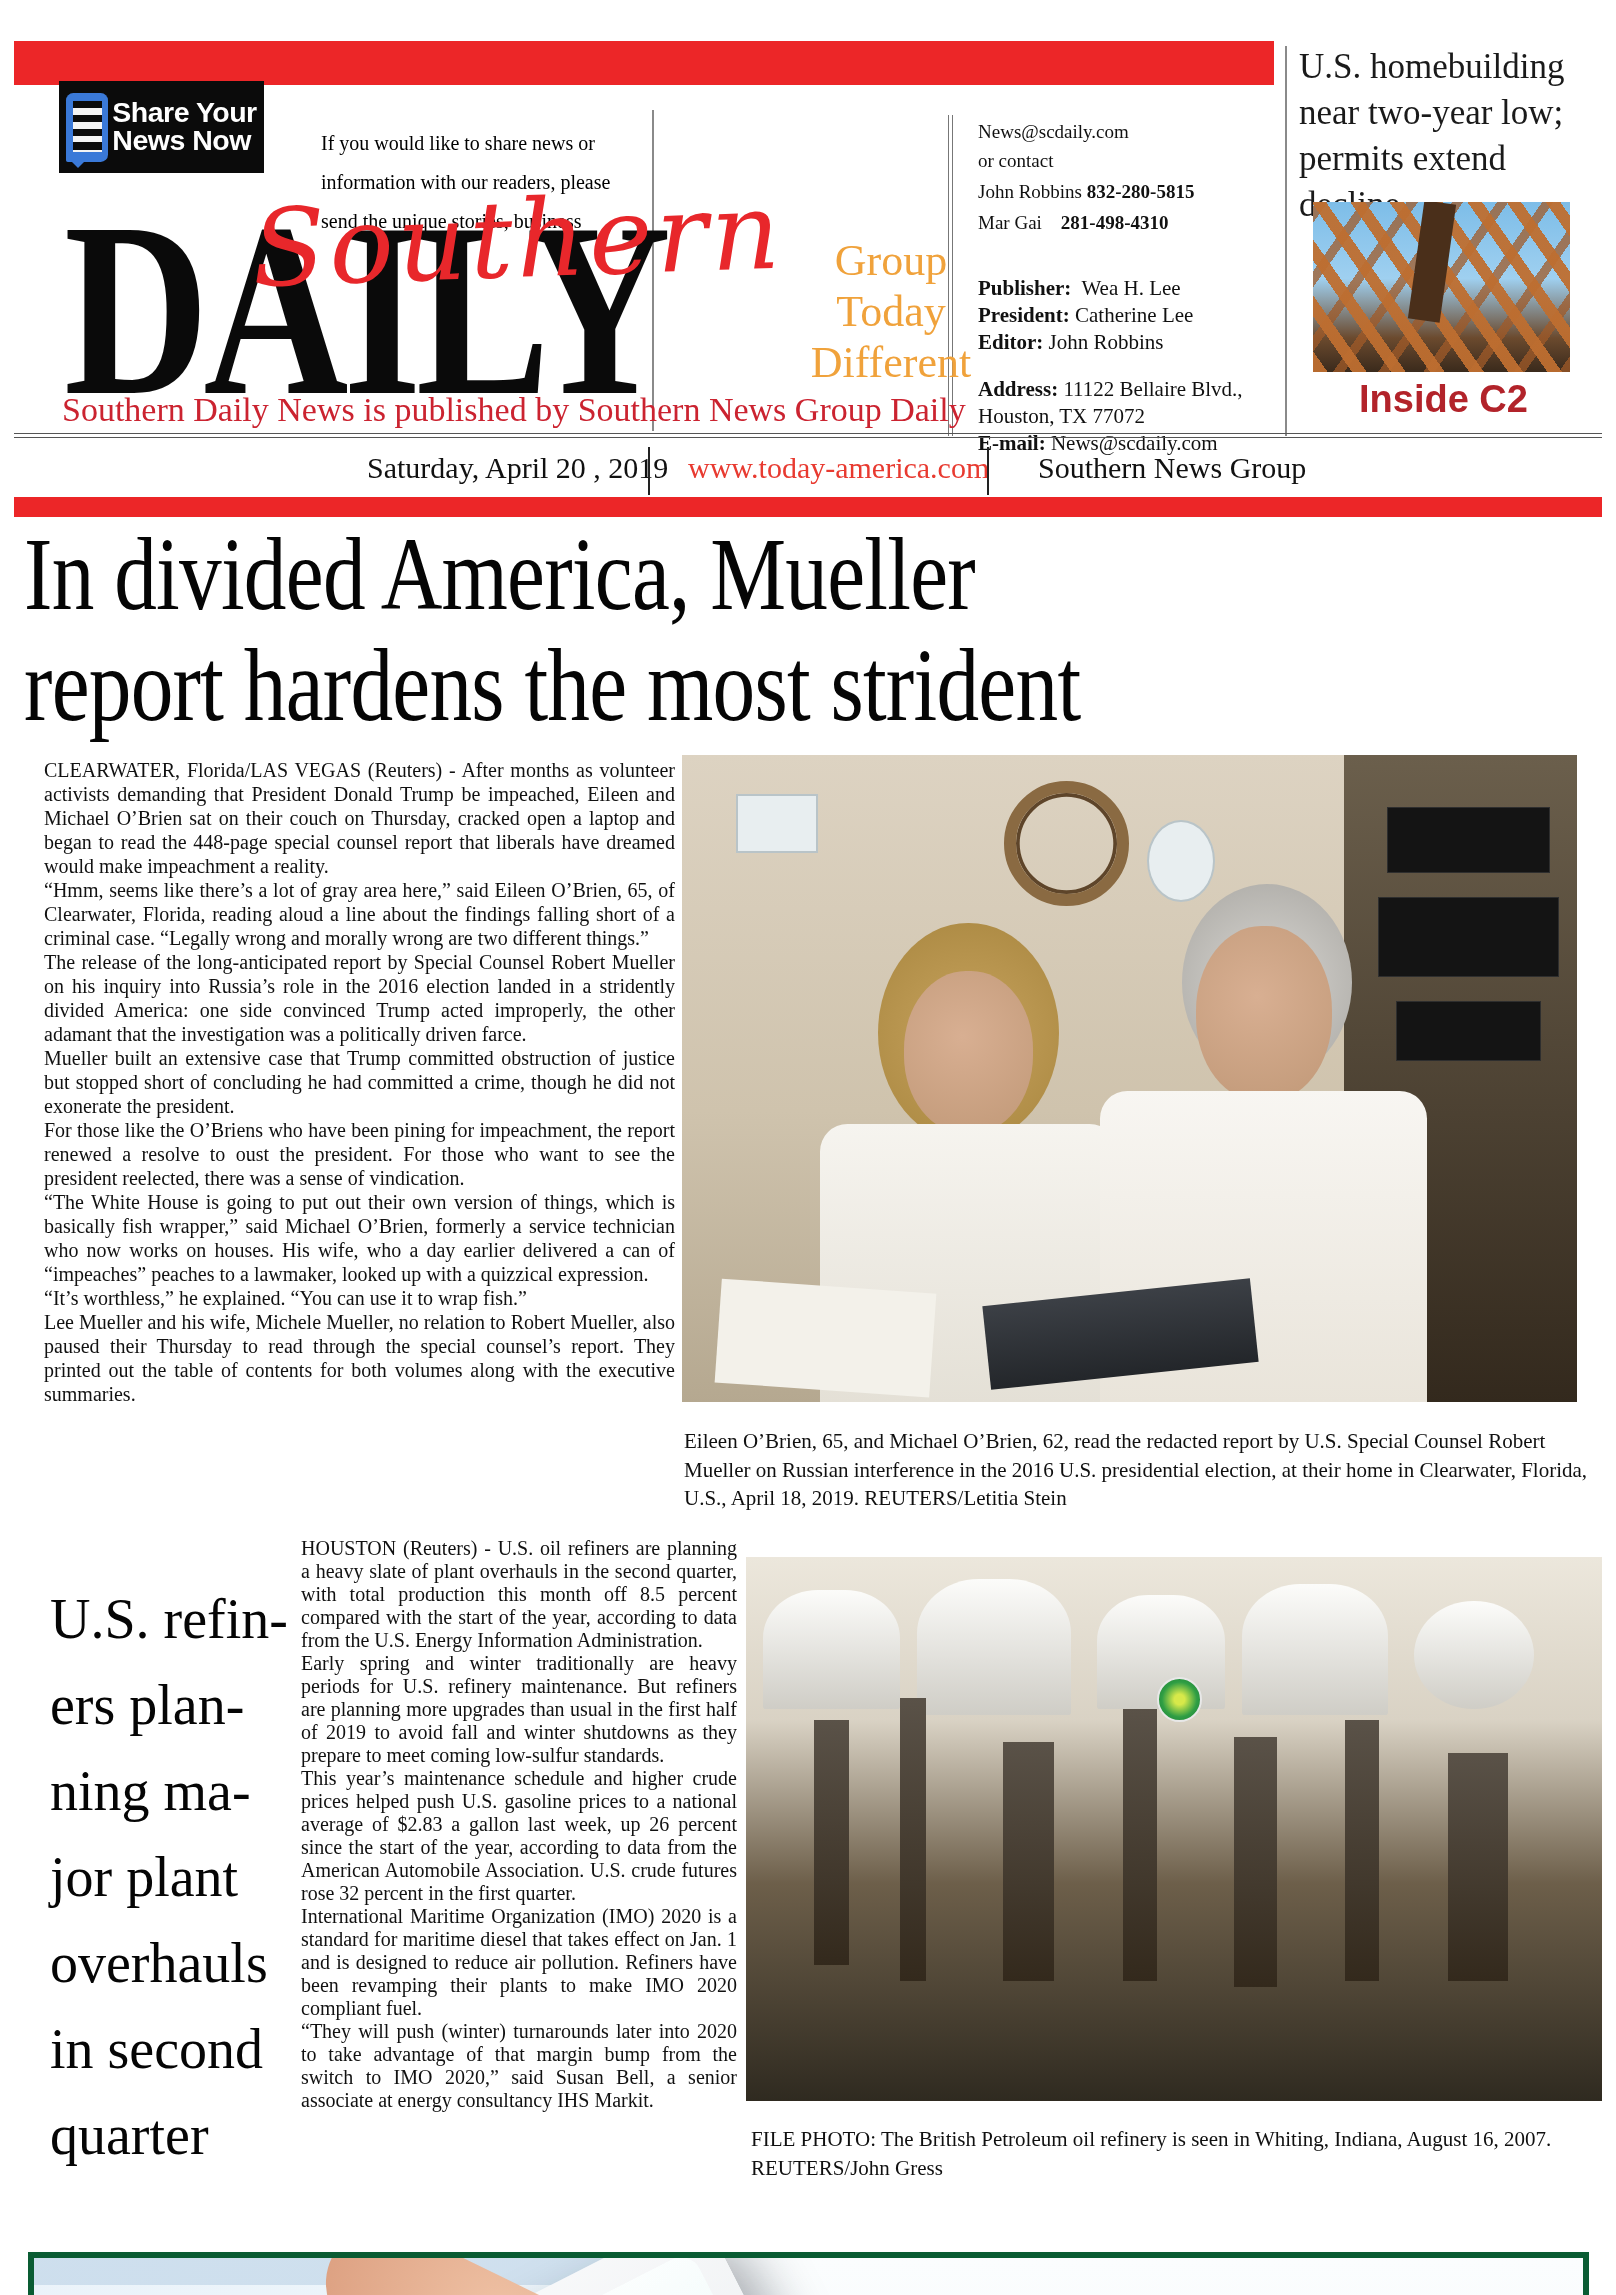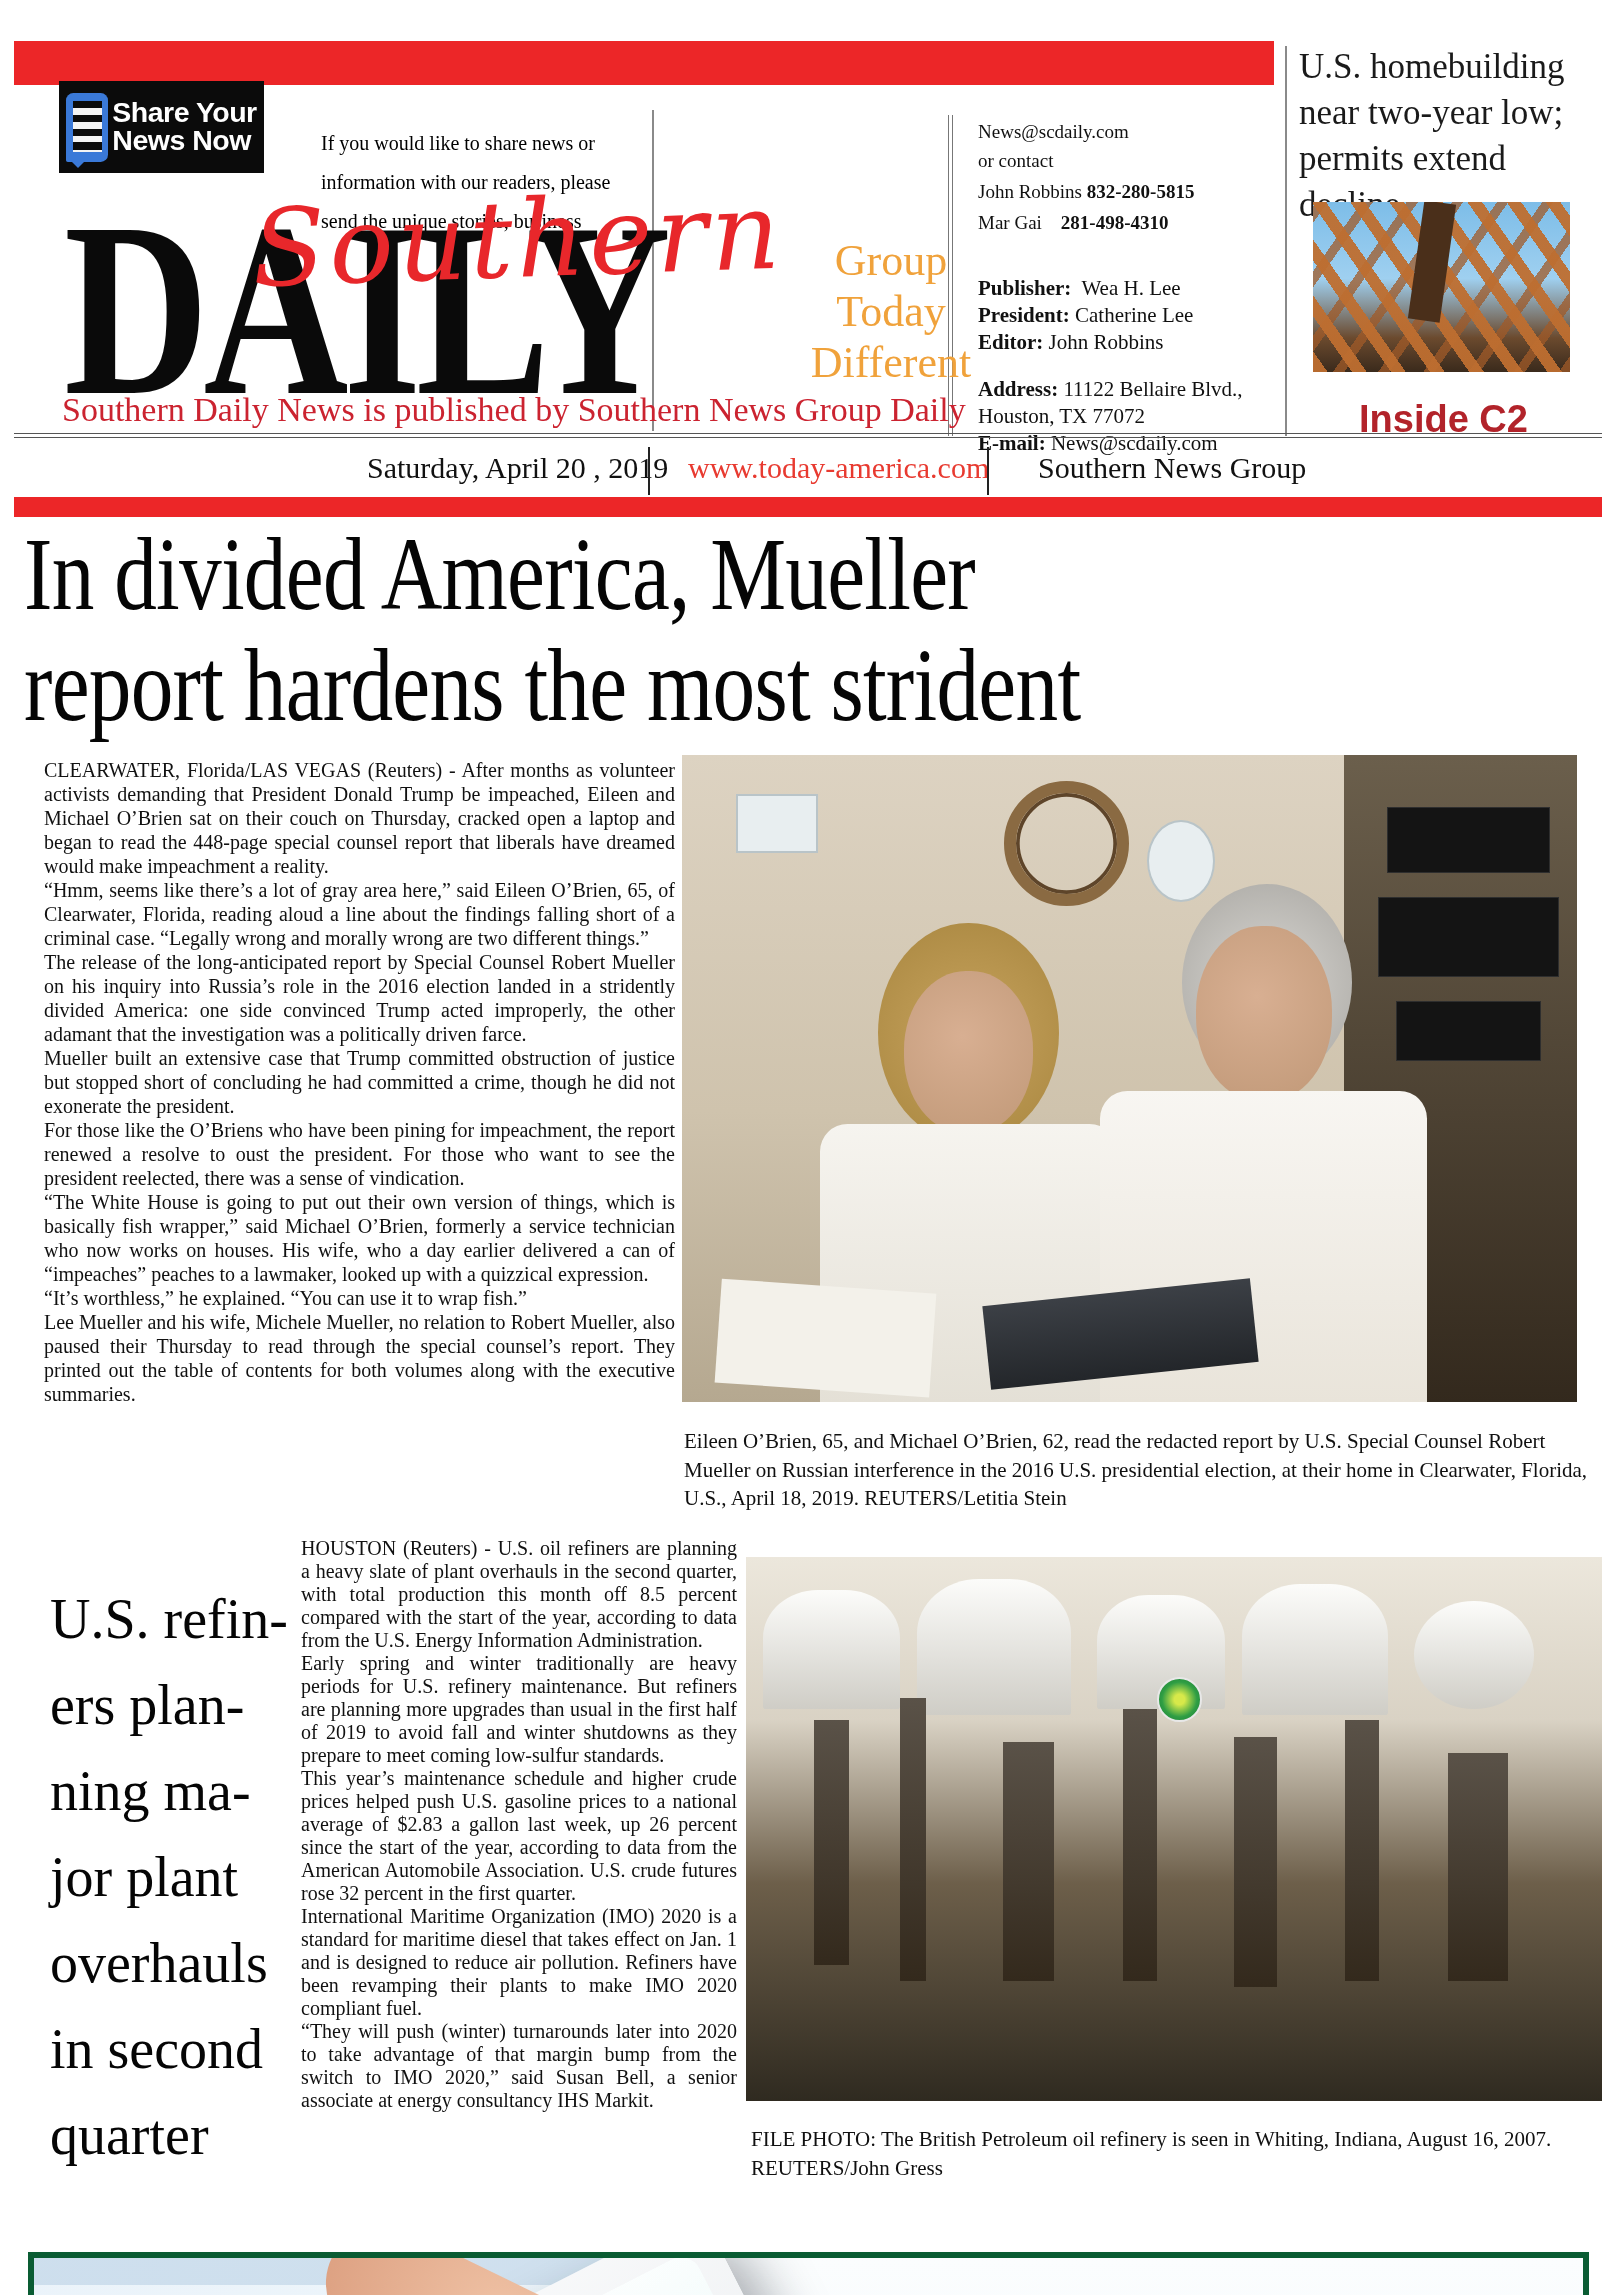--- a/index.html
+++ b/index.html
@@ -33,21 +33,21 @@
   #pub-block .lbl{font-weight:bold;}
   #pub-block .gap{height:20px;}
   
   #teaser-h{left:1299px;top:44px;width:298px;font-size:35px;line-height:46px;color:#1a1a1a;}
   #teaser-photo{left:1313px;top:202px;width:257px;height:170px;overflow:hidden;
      background:linear-gradient(180deg,#7dbde8 0%,#9fd0f0 45%,#6b4a2e 80%,#3a2a1c 100%);}
   .beams{position:absolute;inset:0;background:
      repeating-linear-gradient(55deg,rgba(190,110,48,.95) 0 12px,rgba(0,0,0,0) 12px 32px),
      repeating-linear-gradient(-55deg,rgba(160,90,40,.75) 0 9.2px,rgba(0,0,0,0) 9.2px 37px);}
   .beam-main{position:absolute;left:40%;top:0;width:32px;height:70%;background:#4a2f1a;transform:rotate(8deg);}
-  #teaser-inside{left:1359px;top:398px;font-family:"Liberation Sans","DejaVu Sans",sans-serif;
+  #teaser-inside{left:1359px;top:378px;font-family:"Liberation Sans","DejaVu Sans",sans-serif;
      font-weight:bold;font-size:38px;color:#b2232a;}
   
   #m-script{left:250px;top:187px;font-size:107px;font-style:italic;color:#e8272b;
       letter-spacing:3.7px;transform:rotate(-2deg);transform-origin:left top;font-family:"DejaVu Serif",serif;}
   #m-daily{left:64px;top:197px;font-size:239px;line-height:216px;font-weight:bold;color:#0a0a0a;
       letter-spacing:-6.4px;transform:scale(0.84,1.04);transform-origin:left top;}
   #m-slogan{left:758px;top:235px;width:266px;text-align:center;color:#f0a23b;
       font-size:44px;line-height:51px;}
   #m-tagline{left:62px;top:391px;width:918px;font-size:34px;color:#cb2330;}
   

